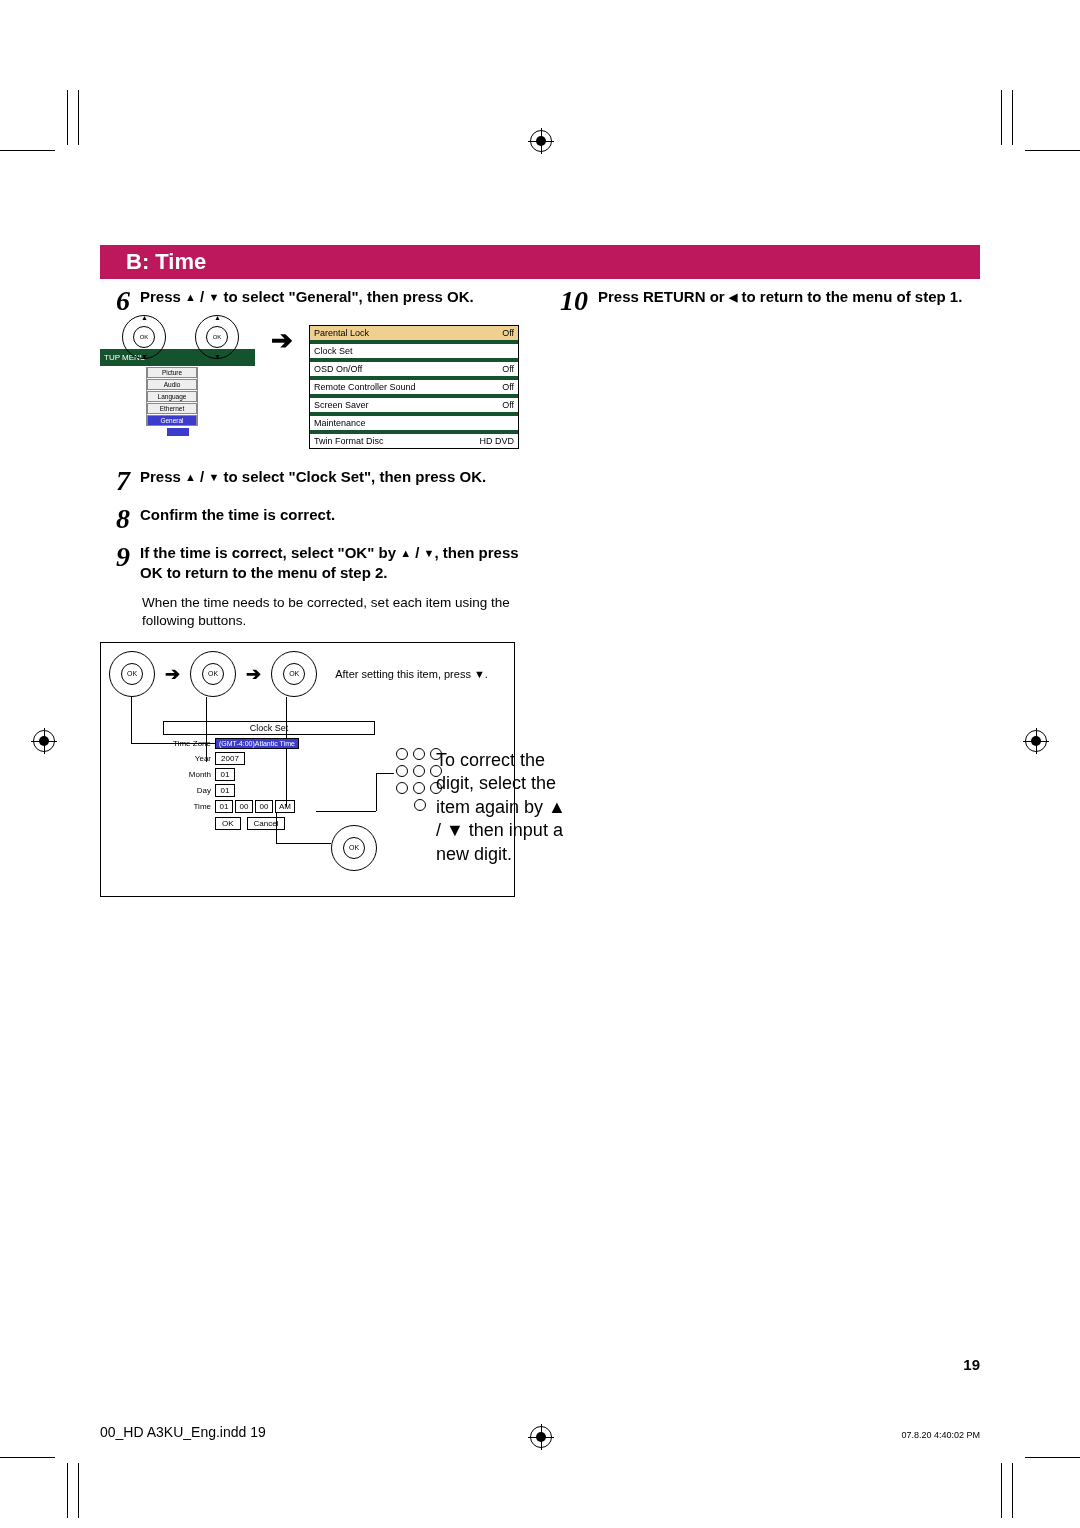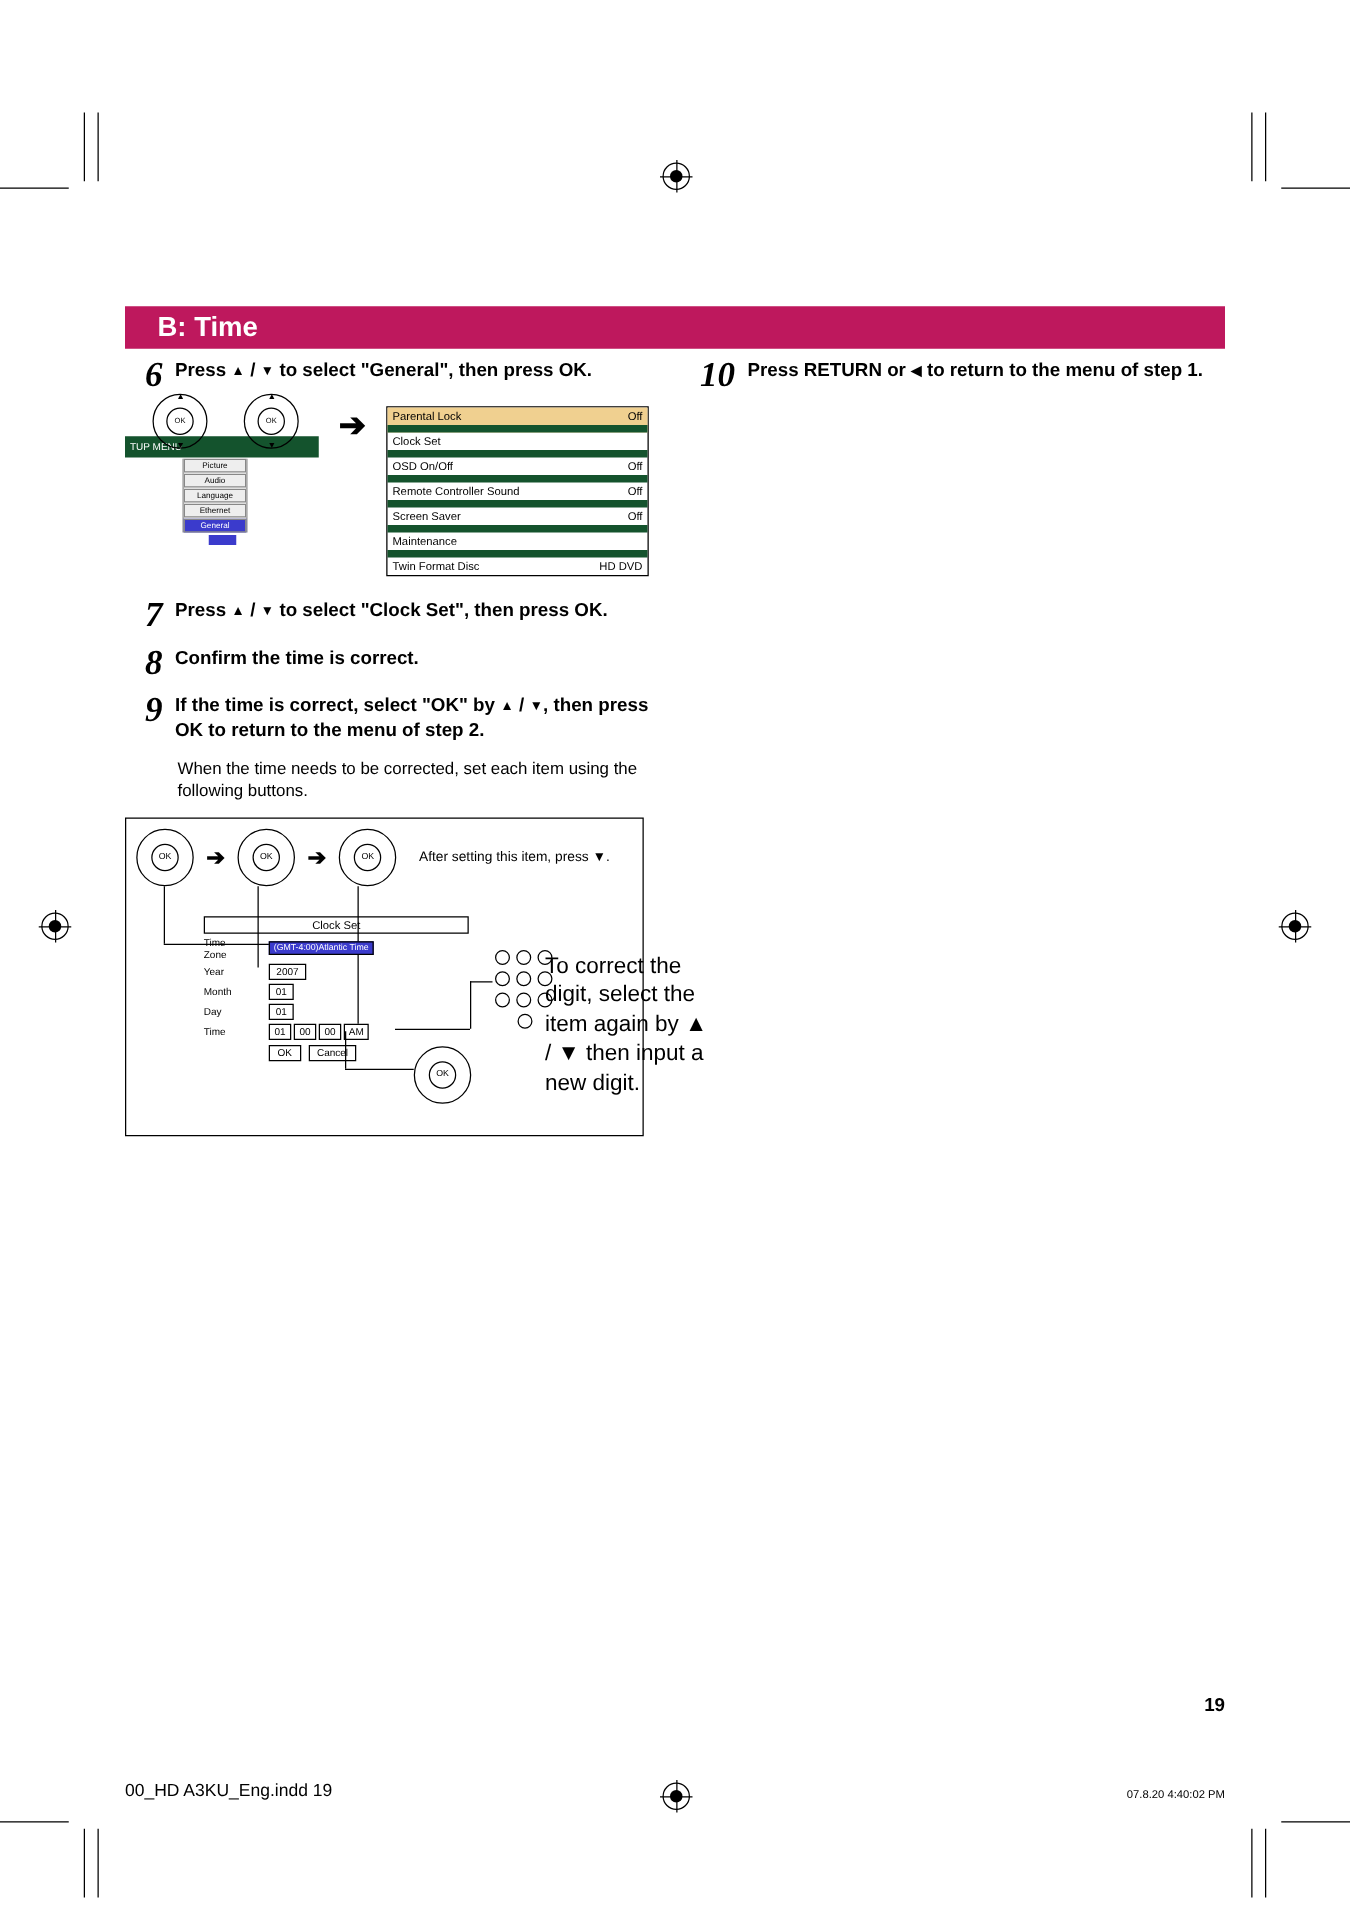--- a/index.html
+++ b/index.html
@@ -82,36 +82,36 @@
   .menu-list{background:#fff;border-left:1px solid #888;border-right:1px solid #888;margin-left:46px;width:52px;}
   .menu-item{border:1px solid #888;font-size:6.5px;padding:1px 2px;margin:1px 0;text-align:center;background:#eee;position:relative;}
   .menu-item.sel{background:#3b3bcc;color:#fff;}
   .play-ind{width:22px;height:8px;background:#3b3bcc;position:relative;margin:2px auto 0;}
 
   .big-arrow{width:30px;height:30px;display:flex;align-items:center;justify-content:center;font-size:26px;font-weight:bold;}
 
   .settings-table{
     border:1px solid #000; width:210px;font-size:9px;
   }
-  .settings-table div{border-bottom:6px solid #14532d;padding:2px 4px;display:flex;justify-content:space-between;}
+  .settings-table div{border-bottom:4px solid #14532d;padding:2px 4px;display:flex;justify-content:space-between;}
   .settings-table div:first-child{background:#f0d090;}
   .settings-table div:last-child{border-bottom:none;}
 
   
   .diagram2{position:relative;border:1px solid #000;width:415px;height:255px;margin:12px 0 0 0;}
   .d2-top{display:flex;align-items:center;gap:10px;padding:8px 8px 0 8px;}
   .remote-d2{width:46px;height:46px;border:1px solid #000;border-radius:50%;display:flex;align-items:center;justify-content:center;position:relative;}
   .remote-d2 .ok-c{width:22px;height:22px;border:1px solid #000;border-radius:50%;display:flex;align-items:center;justify-content:center;font-size:7px;}
   .arr-sm{font-size:18px;font-weight:bold;}
   .d2-caption{font-size:11px;margin-left:8px;}
 
   .clock-panel{position:absolute;left:62px;top:78px;width:212px;}
   .clock-title{text-align:center;font-size:9px;border:1px solid #000;padding:1px 0;}
   .clock-row{display:flex;align-items:center;font-size:8px;margin-top:3px;}
-  .clock-label{width:52px;text-align:left;padding-right:16px;}
+  .clock-label{width:52px;text-align:right;padding-right:4px;}
   .clock-val{border:1px solid #000;padding:1px 3px;text-align:center;font-size:8px;}
   .clock-val.tz{background:#3b3bcc;color:#fff;font-size:7px;}
   .clock-btns{display:flex;gap:6px;margin-top:4px;margin-left:52px;}
   .clock-btn{border:1px solid #000;font-size:8px;padding:1px 6px;}
 
   .digit-grid{position:absolute;left:295px;top:105px;display:grid;grid-template-columns:repeat(3,14px);grid-template-rows:repeat(3,14px) 14px;gap:3px;}
   .digit-circle{border:1px solid #000;border-radius:50%;width:12px;height:12px;}
   .digit-under{display:flex;justify-content:center;grid-column:1 / span 3;}
 
   .d2-note1{position:absolute;left:335px;top:106px;font-size:18px;width:130px;line-height:1.3;}

